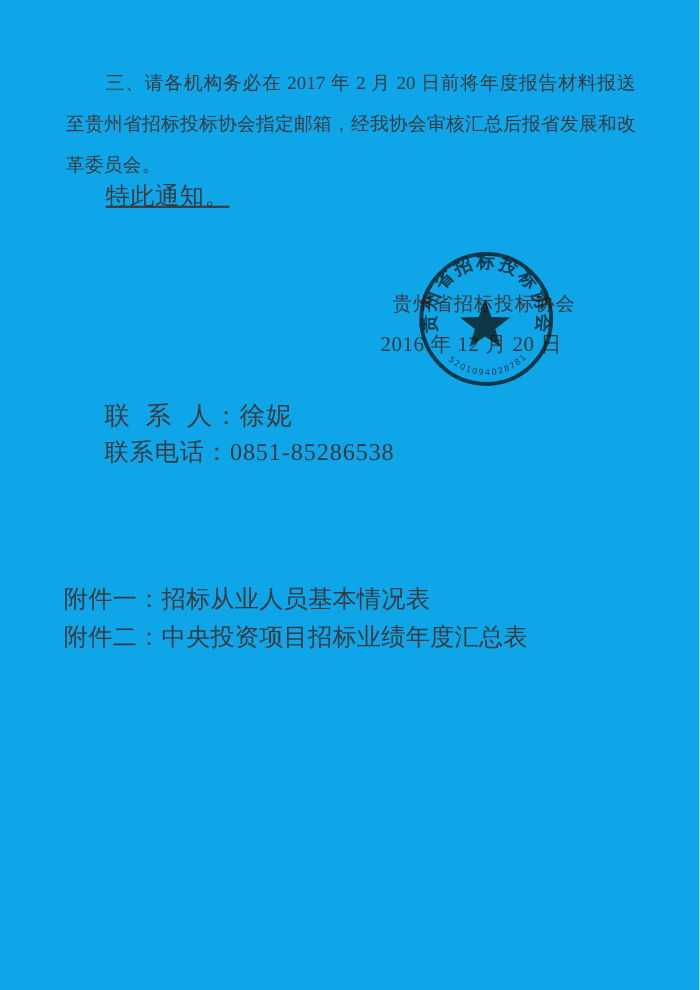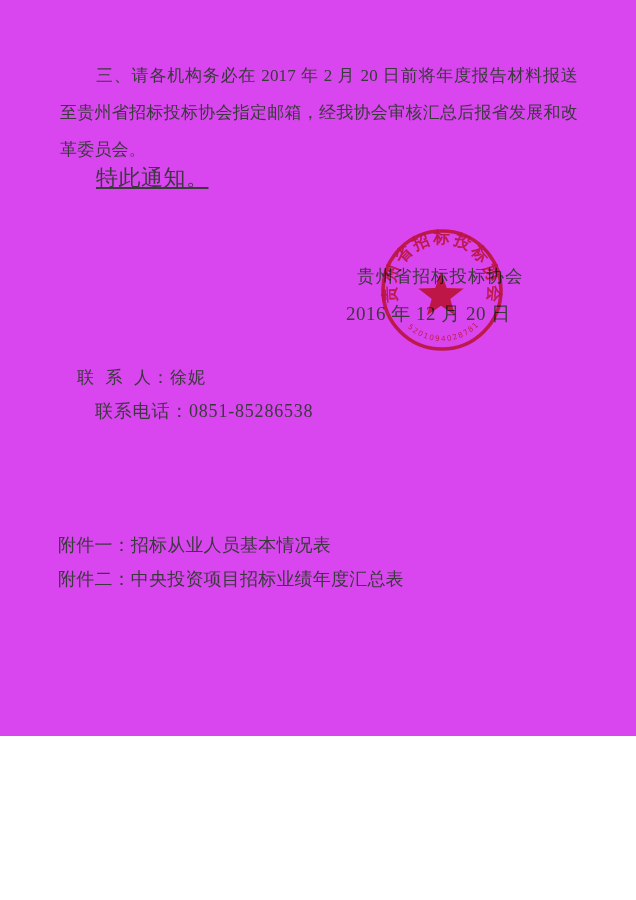--- a/index.html
+++ b/index.html
@@ -1,22 +1,22 @@
 <!DOCTYPE html>
 <html><head>
 <meta charset="utf-8">
 <style>
   * { margin: 0; padding: 0; box-sizing: border-box; }
   html, body { background: #ffffff; }
   .page {
     position: relative;
     width: 636px;
-    height: 736px;
+    height: 900px;
     margin: 0 auto;
-    background: #d946ef;
+    background: #0ea5e9;
     overflow: hidden;
     font-family: "Liberation Serif", "DejaVu Serif", serif;
     color: #3a3a3c;
   }
   .abs { position: absolute; }
   .body-paragraph {
     left: 60px; top: 57px; width: 518px;
     font-size: 17px; line-height: 37px;
     letter-spacing: 0.2px;
     text-align: justify;
@@ -34,34 +34,34 @@
     font-size: 17.5px; line-height: 20px;
     letter-spacing: 1px;
   }
   .sig-date {
     left: 346px; top: 304px;
     font-size: 19px; line-height: 20px;
     letter-spacing: 0.5px;
     white-space: pre;
   }
   .contact-person {
-    left: 77px; top: 367px;
-    font-size: 17px; line-height: 22px;
+    left: 95px; top: 367px;
+    font-size: 23px; line-height: 22px;
     letter-spacing: 1px;
     white-space: pre;
   }
   .contact-phone {
     left: 95px; top: 400px;
-    font-size: 18px; line-height: 22px;
+    font-size: 22px; line-height: 22px;
     letter-spacing: 0.8px;
     white-space: pre;
   }
   .attachments {
     left: 58px; top: 528px; width: 540px;
-    font-size: 18px;
+    font-size: 22px;
     letter-spacing: 0.2px;
   }
   .attachment-item {
     line-height: 34px;
     height: 34px;
     white-space: nowrap;
   }
   .seal-svg {
     left: 0; top: 0;
     pointer-events: none;

